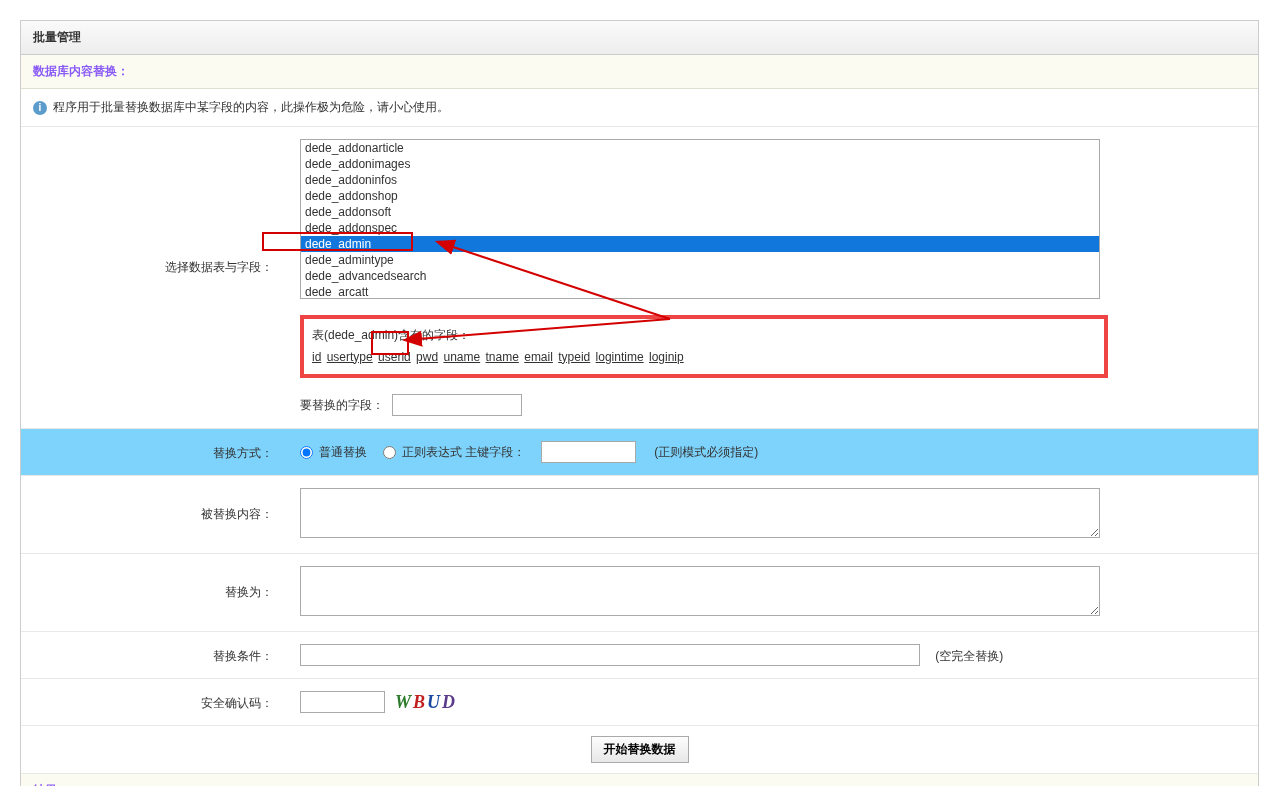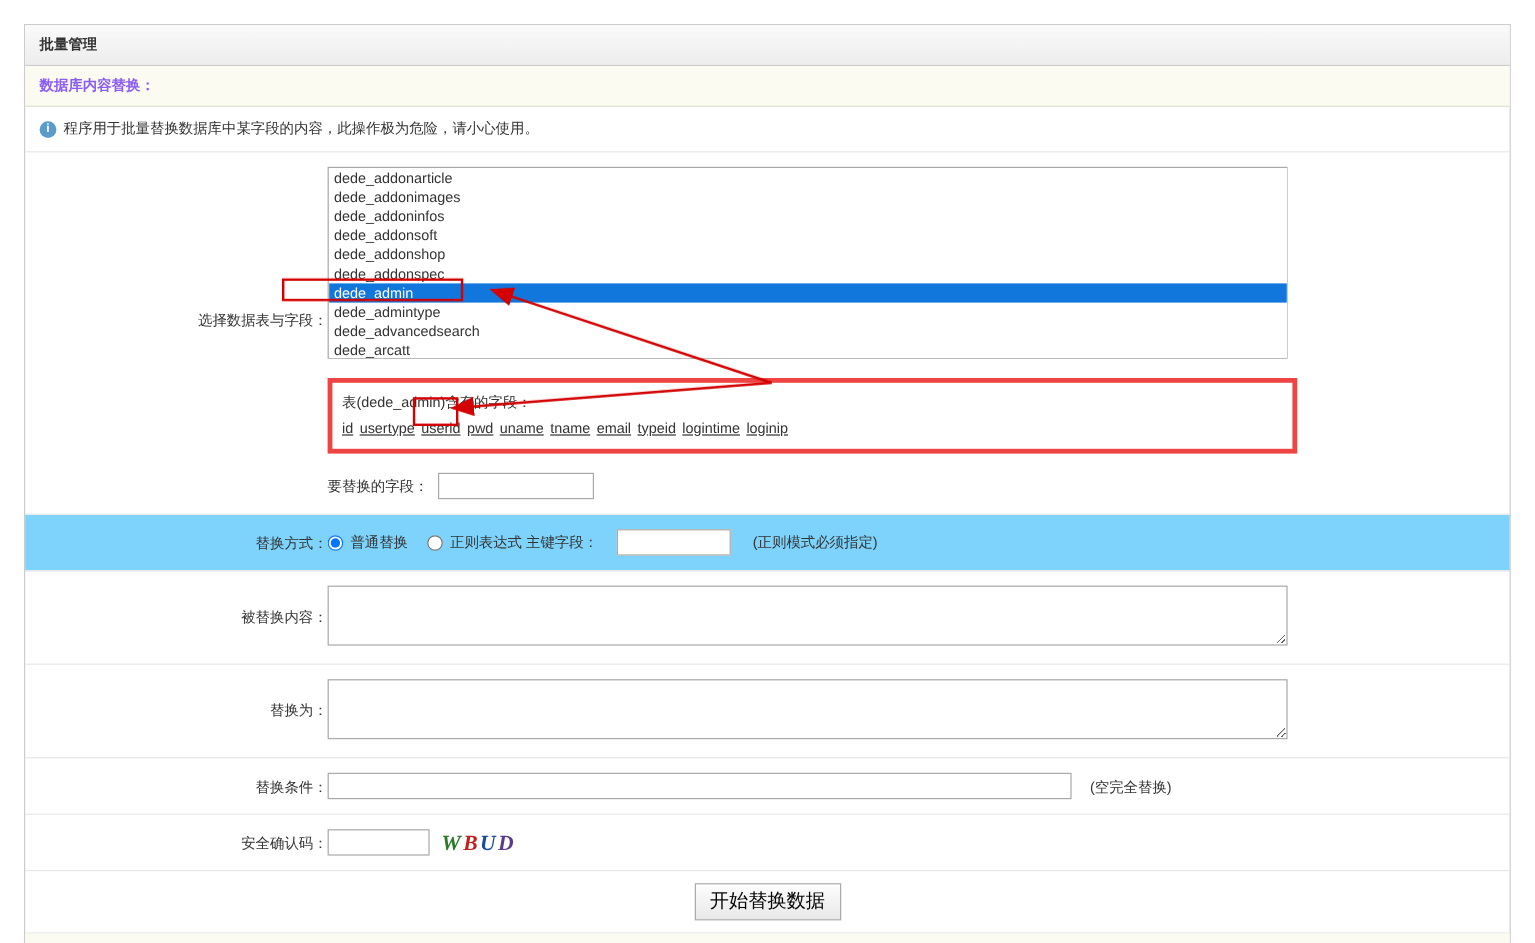--- a/index.html
+++ b/index.html
@@ -5,38 +5,38 @@
 * { box-sizing: border-box; margin: 0; padding: 0; }
 body { font-family: "Microsoft YaHei", Arial, sans-serif; font-size: 12px; background: #fff; color: #333; }
 .container { margin: 20px; border: 1px solid #ccc; }
 .title-bar { background: linear-gradient(#fafafa, #ededed); padding: 8px 12px; font-weight: bold; border-bottom: 1px solid #ccc; }
 .section-header { background: #fbfbf1; padding: 8px 12px; color: #8b5cf6; font-weight: bold; border-bottom: 1px solid #e0e0d0; }
 .info-row { padding: 10px 12px; display: flex; align-items: center; border-bottom: 1px solid #e8e8e8; }
 .info-icon { width: 14px; height: 14px; border-radius: 50%; background: #5c9ccc; color: #fff; font-size: 10px; font-weight: bold; display: inline-flex; align-items: center; justify-content: center; margin-right: 6px; }
 .form-row { display: flex; padding: 12px; border-bottom: 1px solid #e8e8e8; align-items: flex-start; }
 .form-row.alt { background: #7dd3fc; }
 .label-col { width: 240px; padding-top: 4px; text-align: right; }
-.input-col { flex: 1; }
+.input-col { flex: 1; margin-left: 27px; }
 .listbox { width: 800px; height: 160px; overflow-y: scroll; border: 1px solid #a9a9a9; background: #fff; }
 .listbox-item { padding: 1px 4px; cursor: default; white-space: nowrap; }
 .listbox-item.selected { background: #1177dd; color: #fff; }
 .field-box { width: 808px; border: 4px solid #ef4444; padding: 6px 8px; margin-top: 16px; line-height: 1.8; }
 .field-link { color: #333; text-decoration: underline; cursor: pointer; margin-right: 2px; }
 .sub-row { margin-top: 16px; display: flex; align-items: center; }
 .txt-input { border: 1px solid #a9a9a9; padding: 2px 4px; height: 22px; }
 .txt-input.small { width: 130px; }
 .txt-input.med { width: 95px; }
 .txt-input.captcha { width: 85px; }
 .textarea { width: 800px; height: 50px; border: 1px solid #a9a9a9; resize: both; }
 .txt-long { width: 620px; height: 22px; border: 1px solid #a9a9a9; padding: 2px 4px; }
 .radio-group { display: flex; align-items: center; gap: 6px; }
 .radio-group label { margin-right: 10px; }
 .note { margin-left: 12px; }
 .btn-row { padding: 10px; text-align: center; border-bottom: 1px solid #e8e8e8; }
-.btn { padding: 4px 12px; border: 1px solid #aaa; background: linear-gradient(#fdfdfd,#e8e8e8); cursor: pointer; font-size: 16px; }
+.btn { padding: 4px 12px; border: 1px solid #aaa; background: linear-gradient(#fdfdfd,#e8e8e8); cursor: pointer; font-size: 12px; font-weight: bold; }
 .captcha-img { margin-left: 10px; font-family: Georgia, serif; font-size: 18px; font-weight: bold; font-style: italic; letter-spacing: 2px; }
 .captcha-img .c1 { color: #2a7a2a; } .captcha-img .c2 { color: #c02020; } .captcha-img .c3 { color: #1a4aa0; } .captcha-img .c4 { color: #5a3a8a; }
 .highlight-box1 { position: absolute; border: 2px solid #d40000; pointer-events: none; }
 .overlay-svg { position: absolute; top: 0; left: 0; pointer-events: none; }
 .rel { position: relative; }
 </style>
 </head>
 <body>
 
 <div class="container rel">
@@ -56,22 +56,22 @@
 
   <div class="form-row rel">
     <div class="label-col" style="padding-top:120px">
       <span>选择数据表与字段：</span>
     </div>
     <div class="input-col rel">
       <div class="listbox" id="listbox">
           <div class="listbox-item">dede_addonarticle</div>
           <div class="listbox-item">dede_addonimages</div>
           <div class="listbox-item">dede_addoninfos</div>
+          <div class="listbox-item">dede_addonshop</div>
           <div class="listbox-item">dede_addonsoft</div>
-          <div class="listbox-item">dede_addonshop</div>
           <div class="listbox-item">dede_addonspec</div>
           <div class="listbox-item selected">dede_admin</div>
           <div class="listbox-item">dede_admintype</div>
           <div class="listbox-item">dede_advancedsearch</div>
           <div class="listbox-item">dede_arcatt</div>
         </div>
 
       <div class="field-box">
         <div>
           <span>表(</span><span>dede_admin</span><span>)含有的字段：</span>

